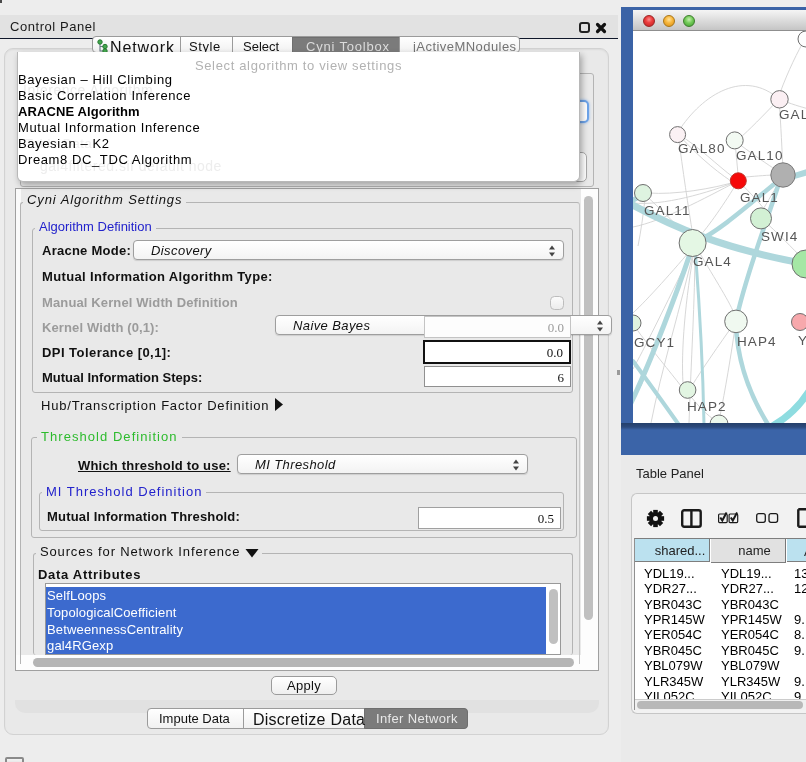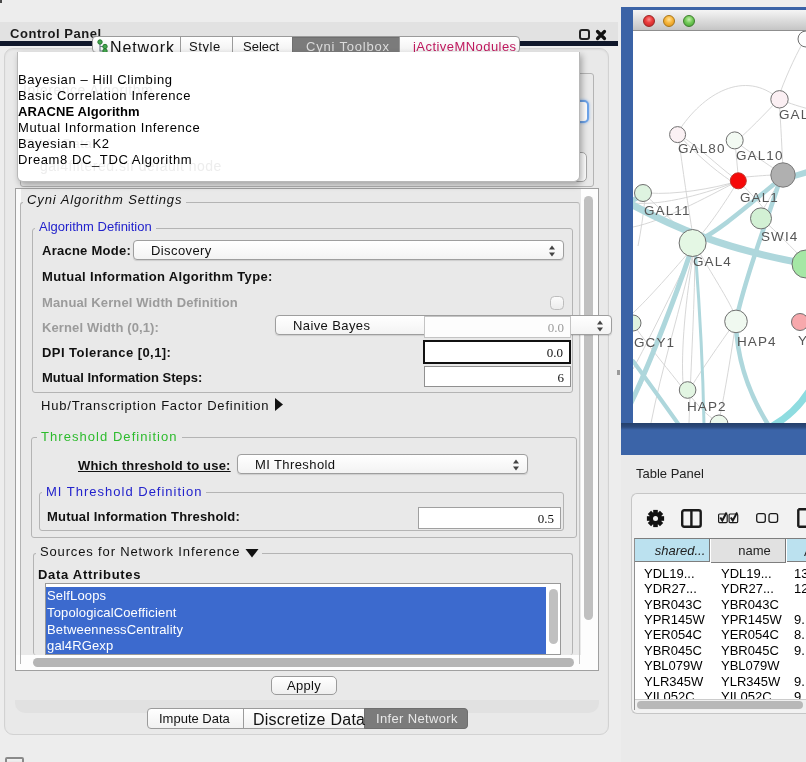--- a/index.html
+++ b/index.html
@@ -2,31 +2,31 @@
 <html><head>
 <meta charset="utf-8">
 <style>
 * { margin:0; padding:0; box-sizing:border-box; }
 html,body { width:806px; height:762px; overflow:hidden; }
 body { background:#ededed; font-family:"Liberation Sans",sans-serif; font-size:13px; color:#111; position:relative; }
 .abs { position:absolute; }
 .bold { font-weight:bold; }
 .grp { position:absolute; border:1px solid #b4b4b4; border-radius:3px; }
 .grp-title { position:absolute; background:#e9e9e9; padding:0 4px; line-height:13px; font-size:13px; }
-.combo { position:absolute; background:linear-gradient(#ffffff,#f3f3f3); border:1px solid #9e9e9e; border-radius:4px; box-shadow:0 1px 1px rgba(0,0,0,0.12); }
+.combo { position:absolute; background:linear-gradient(#ffffff,#f3f3f3); border:1px solid #9e9e9e; border-radius:4px; box-shadow:0 1px 1px rgba(0,0,0,0.12);font-style:italic; }
 .combo .txt { position:absolute; left:17px; top:2px; font-size:13px; color:#111; letter-spacing:0.4px; }
 .combo .arr { position:absolute; right:7px; top:2px; width:8px; }
 .inp { position:absolute; background:#fff; border:1px solid #999; font-size:13px; text-align:right; }
 .inp span { position:absolute; right:6px; top:3px;font-family:Liberation Serif, serif; }
 </style>
 </head>
 <body>
 
 <div class="abs" style="left:0;top:0;width:2px;height:3px;background:#4a4a4a;"></div>
-<div class="abs" style="left:0;top:22px;width:618px;height:24px;background:#e2e2e2;border-bottom:5px solid #0f172a;font-weight:bold;">
+<div class="abs" style="left:0;top:15px;width:618px;height:24px;background:#e2e2e2;border-bottom:1px solid #0f172a;">
   <div class="abs" style="left:10px;top:4px;font-size:13px;color:#1a1a1a;letter-spacing:0.55px;">Control Panel</div>
   <div class="abs" style="left:579px;top:7px;width:11px;height:11px;border:2px solid #222;border-radius:3px;"></div>
   <svg class="abs" style="left:595px;top:7px;" width="12" height="12" viewBox="0 0 12 12">
     <path d="M2.5 2.5 L9.5 9.5 M9.5 2.5 L2.5 9.5" stroke="#111" stroke-width="3.2" stroke-linecap="round"></path>
   </svg>
 </div>
 
 <div class="abs" style="left:4px;top:48px;width:605px;height:687px;background:#e9e9e9;border:1px solid #d2d2d2;border-radius:9px;box-shadow:inset 0 1px 2px rgba(0,0,0,0.06);"></div>
 
 <div class="abs" style="left:92px;top:36px;width:428px;height:17px;background:linear-gradient(#ffffff,#f1f1f1);border:1px solid #9b9b9b;border-radius:4px;"></div>
@@ -38,21 +38,21 @@
 <svg class="abs" style="left:97px;top:39px;" width="12" height="14" viewBox="0 0 12 14">
   <path d="M3 4 L3 12 L6.5 12 M3 7.5 L6.5 7.5" stroke="#6a7886" stroke-width="1.1" fill="none"></path>
   <circle cx="3" cy="3" r="2.2" fill="#44a84f" stroke="#277a31" stroke-width="1"></circle>
   <circle cx="8" cy="7.5" r="2.2" fill="#44a84f" stroke="#277a31" stroke-width="1"></circle>
   <circle cx="8" cy="12" r="2.2" fill="#44a84f" stroke="#277a31" stroke-width="1"></circle>
 </svg>
 <div class="abs" style="left:110px;top:39px;font-size:16px;color:#111;letter-spacing:0.9px;">Network</div>
 <div class="abs" style="left:189px;top:39px;font-size:13px;color:#111;letter-spacing:0.6px;">Style</div>
 <div class="abs" style="left:243px;top:39px;font-size:13px;color:#111;">Select</div>
 <div class="abs" style="left:306px;top:39px;font-size:13px;color:#dcdcdc;letter-spacing:0.8px;">Cyni Toolbox</div>
-<div class="abs" style="left:413px;top:39px;font-size:13px;color:#be185d;letter-spacing:0.45px;">jActiveMNodules</div>
+<div class="abs" style="left:413px;top:39px;font-size:13px;color:#737373;letter-spacing:0.45px;">jActiveMNodules</div>
 
 <div class="abs" style="left:20px;top:73px;width:574px;height:114px;border:1px solid #b4b4b4;border-radius:3px;"></div>
 <div class="abs" style="left:300px;top:100px;width:289px;height:23px;background:#fff;border:2px solid #6da3e8;border-radius:5px;box-shadow:0 0 3px #86b4f0;"></div>
 <div class="abs" style="left:300px;top:152px;width:287px;height:30px;background:#fff;border:1px solid #a8a8a8;border-radius:5px;"></div>
 
 <div class="abs" style="left:15px;top:188px;width:584px;height:483px;background:#e9e9e9;border:1px solid #a0a0a0;"></div>
 
 <div class="abs" style="left:581px;top:189px;width:17px;height:466px;background:#fdfdfd;"></div>
 <div class="abs" style="left:584px;top:196px;width:9px;height:424px;background:#c0c0c0;border-radius:5px;"></div>
 
@@ -147,20 +147,21 @@
 <div class="abs" style="left:364px;top:708px;width:104px;height:21px;background:#7b7b7b;border:1px solid #6f6f6f;border-radius:0 4px 4px 0;"></div>
 <div class="abs" style="left:159px;top:711px;font-size:13px;">Impute Data</div>
 <div class="abs" style="left:253px;top:711px;font-size:16px;letter-spacing:0.25px;">Discretize Data</div>
 <div class="abs" style="left:376px;top:711px;font-size:13px;color:#e8e8e8;letter-spacing:0.35px;">Infer Network</div>
 
 <div class="abs" style="left:17px;top:52px;width:563px;height:130px;background:#fff;border:1px solid #b8b8b8;border-top:none;border-radius:0 0 6px 6px;box-shadow:2px 3px 6px rgba(0,0,0,0.3);"></div>
 <div class="abs" style="left:17px;top:52px;width:563px;height:130px;overflow:hidden;">
   <div class="abs" style="left:6px;top:30px;font-size:14px;color:#ececec;letter-spacing:0.5px;">Inference Algorithm</div>
   <div class="abs" style="left:8px;top:84px;font-size:13px;color:#efefef;letter-spacing:0.5px;">Table Data</div>
   <div class="abs" style="left:23px;top:106px;font-size:14px;color:#ededed;letter-spacing:0.5px;">gal4filtered.sif default node</div>
+  <div class="abs" style="left:0;top:6px;width:100%;text-align:center;color:#b2b2b2;font-size:13px;letter-spacing:0.65px;">Select algorithm to view settings</div>
   <div class="abs" style="left:1px;top:20px;font-size:13px;line-height:16px;color:#000;letter-spacing:0.6px;">
     Bayesian – Hill Climbing<br>
     Basic Correlation Inference<br>
     <span class="bold" style="letter-spacing:0.1px;">ARACNE Algorithm</span><br>
     Mutual Information Inference<br>
     Bayesian – K2<br>
     Dream8 DC_TDC Algorithm
   </div>
 </div>
 
@@ -288,21 +289,21 @@
 <svg class="abs" style="left:756px;top:513px;" width="23" height="10" viewBox="0 0 23 10">
   <rect x="0.7" y="0.7" width="8.6" height="8.6" rx="2" fill="none" stroke="#1a1a1a" stroke-width="1.3"></rect>
   <rect x="13.0" y="0.7" width="8.6" height="8.6" rx="2" fill="none" stroke="#1a1a1a" stroke-width="1.3"></rect>
 </svg>
 <svg class="abs" style="left:797px;top:508px;" width="9" height="20" viewBox="0 0 9 20">
   <path d="M1.3 1.3 L10 1.3 M1.3 18.7 L10 18.7 M1.3 1.3 L1.3 18.7" fill="none" stroke="#1a1a1a" stroke-width="2.4"></path>
 </svg>
 
 <div class="abs" style="left:634px;top:538px;width:172px;height:172px;background:#fff;border-left:1px solid #909090;border-top:1.5px solid #7e7e7e;overflow:hidden;">
 
-  <div class="abs" style="left:0;top:0;width:75px;height:23px;background:#bbe1ef;border-right:1.5px solid #787878;border-bottom:1px solid #7e7e7e;text-align:center;line-height:23px;color:#222;"><span style="padding-left:16px;font-style:italic;">shared...</span></div>
+  <div class="abs" style="left:0;top:0;width:75px;height:23px;background:#bbe1ef;border-right:1.5px solid #787878;border-bottom:1px solid #7e7e7e;text-align:center;line-height:23px;color:#222;"><span style="padding-left:16px;">shared...</span></div>
   <div class="abs" style="left:76px;top:0;width:75px;height:24px;background:#e1e1e1;border-right:1.5px solid #787878;border-bottom:1px solid #7e7e7e;text-align:center;line-height:23px;color:#222;"><span style="padding-left:13px;">name</span></div>
   <div class="abs" style="left:152px;top:0;width:20px;height:23px;background:#bbe1ef;border-bottom:1px solid #7e7e7e;">
       <span style="position:absolute;left:17px;top:5px;color:#222;">Av</span>
     </div>
 
   <div class="abs" style="left:9px;top:27px;line-height:15.36px;font-size:13px;color:#000;">YDL19...<br>YDR27...<br>YBR043C<br>YPR145W<br>YER054C<br>YBR045C<br>YBL079W<br>YLR345W<br>YIL052C</div>
   <div class="abs" style="left:86px;top:27px;line-height:15.36px;font-size:13px;color:#000;">YDL19...<br>YDR27...<br>YBR043C<br>YPR145W<br>YER054C<br>YBR045C<br>YBL079W<br>YLR345W<br>YIL052C</div>
   <div class="abs" style="left:159px;top:27px;line-height:15.36px;font-size:13px;color:#000;">13<br>12<br><br>9.<br>8.<br>9.<br><br>9.<br>9.</div>
 
   <div class="abs" style="left:0;top:160px;width:172px;height:11px;background:#f0f0f0;border-top:1px solid #ccc;"></div>

